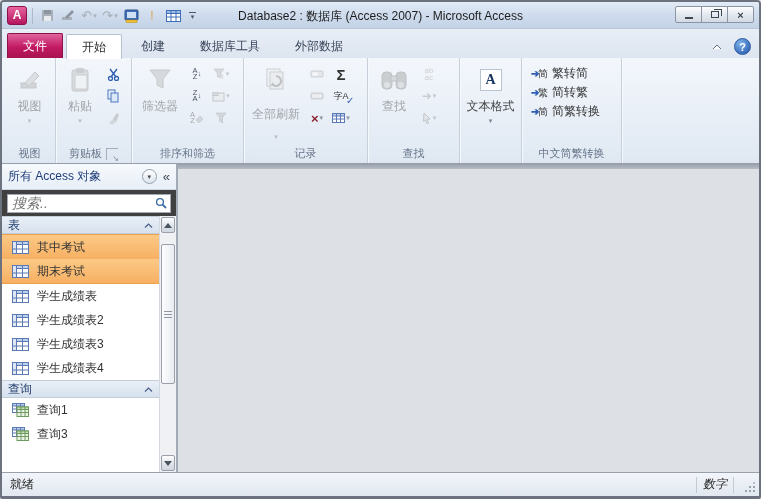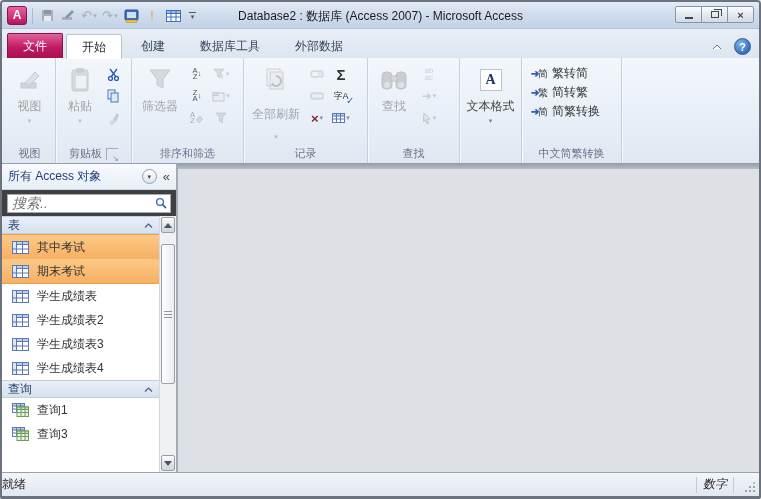--- a/index.html
+++ b/index.html
@@ -116,21 +116,21 @@
   .thumb { position:absolute; left:1px; right:1px; top:28px; height:140px; border:1px solid #99a0ab; border-radius:2px;
     background:linear-gradient(90deg,#fdfdfe,#e8ecf1); display:flex; align-items:center; justify-content:center; }
   .grip-lines { width:8px; height:7px; border-top:1px solid #8f97a2; border-bottom:1px solid #8f97a2;
     background:linear-gradient(#8f97a2,#8f97a2) center/8px 1px no-repeat; }
   .tri-up { width:0; height:0; border-left:4px solid transparent; border-right:4px solid transparent; border-bottom:5px solid #4a5260; }
   .tri-down { width:0; height:0; border-left:4px solid transparent; border-right:4px solid transparent; border-top:5px solid #4a5260; }
 
   
   .statusbar { position:relative; height:24px; background:linear-gradient(#f2f5fa,#e2e8f0);
     border-top:1px solid #98a0ac; display:flex; align-items:center; font-size:12px; color:#222; }
-  .status-left { }
+  .status-left { padding-left:8px; }
   .status-right { margin-left:auto; display:flex; align-items:center; height:100%;font-style:italic; }
   .st-sep { width:1px; height:16px; background:#c2cad5; margin:0 6px; }
   .grip { width:14px; height:14px; margin:6px 3px 0 2px; position:relative; }
   .grip i { position:absolute; width:2px; height:2px; background:#9aa2ad; box-shadow:-4px 4px 0 #9aa2ad,-8px 8px 0 #9aa2ad, 0 4px 0 #b9bfc8 inset; }
   .grip i.a { right:1px; top:1px; } .grip i.b { right:1px; top:5px; box-shadow:-4px 4px 0 #9aa2ad; } .grip i.c { right:1px; top:9px; box-shadow:none; }
   svg { display:block; }
 </style>
 </head>
 <body>
 

